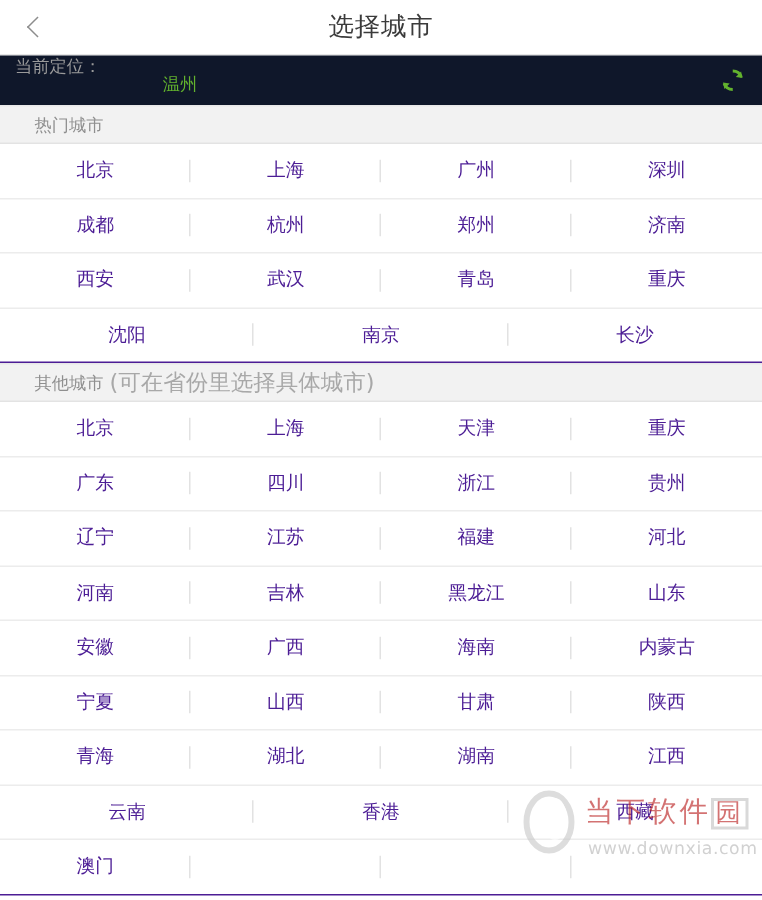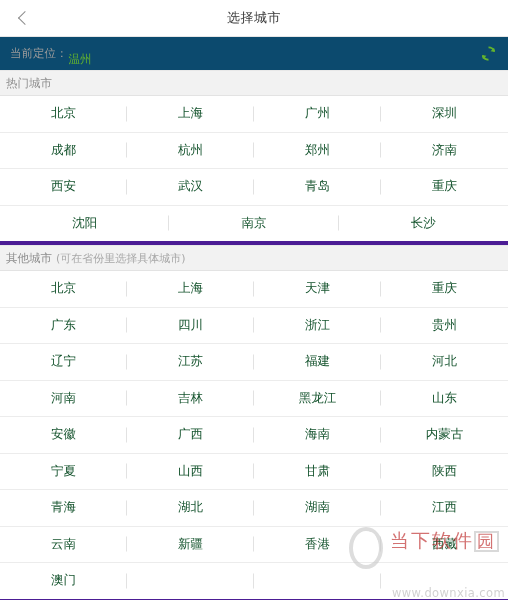--- a/index.html
+++ b/index.html
@@ -47,36 +47,37 @@
     width: 9px;
     height: 9px;
     border-left: 1.6px solid #8d8d8d;
     border-bottom: 1.6px solid #8d8d8d;
     transform: rotate(45deg);
     margin-left: 3px;
   }
   .title {
     flex: 1;
     text-align: center;
-    font-size: 13px;
+    font-size: 17px;
     color: #3b3b3b;
     letter-spacing: 0.5px;
     line-height: 36px;
     font-weight: 400;
   }
 
   
   .locatebar {
     position: relative;
     height: 33px;
-    background: #0c4a6e;
-    display: flex;
-    align-items: center;
+    background: #0f172a;
+    display: flex;
+    align-items: flex-start;
     padding: 0 12px 0 10px;
     box-sizing: border-box;
+    gap: 40px;
   }
   .locate-text {
     font-size: 11.5px;
     color: #9a9a9a;
     white-space: nowrap;
   }
   .locate-city {
     font-size: 11.5px;
     color: #63b32e;
     margin-left: 1px;
@@ -96,50 +97,50 @@
   }
 
   
   .section-head {
     height: 26px;
     background: #f2f2f2;
     border-top: 1px solid #e8e8e8;
     border-bottom: 1px solid #e3e3e3;
     display: flex;
     align-items: center;
-    padding-left: 6px;
+    padding-left: 23px;
     box-sizing: border-box;
   }
   .section-title {
     font-size: 11.5px;
     color: #8f8f8f;
   }
   .section-note {
-    font-size: 11px;
+    font-size: 15px;
     color: #a8a8a8;
     margin-left: 4px;
   }
 
   
   .grid { background: #ffffff; }
   .grid-row {
     position: relative;
     display: flex;
     height: 35.5px;
     border-bottom: 1px solid #ececec;
   }
-  .grid-row:last-child { border-bottom: 4px solid #4c1d95; }
+  .grid-row:last-child { border-bottom: 1px solid #4c1d95; }
   .cell {
     position: relative;
     flex: 1 1 25%;
     display: flex;
     align-items: center;
     justify-content: center;
     font-size: 12.5px;
-    color: #14532d;
+    color: #4c1d95;
     cursor: pointer;
     user-select: none;
   }
   .cell.empty { cursor: default; }
   .cell + .cell::before {
     content: "";
     position: absolute;
     left: -1px;
     top: 50%;
     transform: translateY(-50%);
@@ -177,21 +178,20 @@
     font-size: 17px;
   }
   .wm-url {
     position: absolute;
     left: 46px;
     top: 32px;
     font-size: 11.5px;
     color: #b5b5b5;
     letter-spacing: 0.4px;
     white-space: nowrap;
-    margin-top: 28px;
   }
   .wm-ring {
     position: absolute;
     left: 0;
     top: 0px;
     width: 40px;
     height: 44px;
   }
 </style>
 </head>
@@ -291,21 +291,20 @@
         <div class="cell">陕西</div>
       </div>
       <div class="grid-row">
         <div class="cell">青海</div>
         <div class="cell">湖北</div>
         <div class="cell">湖南</div>
         <div class="cell">江西</div>
       </div>
       <div class="grid-row">
         <div class="cell">云南</div>
-        <div class="cell">新疆</div>
         <div class="cell">香港</div>
         <div class="cell">西藏</div>
       </div>
       <div class="grid-row">
         <div class="cell">澳门</div>
         <div class="cell empty"></div>
         <div class="cell empty"></div>
         <div class="cell empty"></div>
       </div>
     </div>

